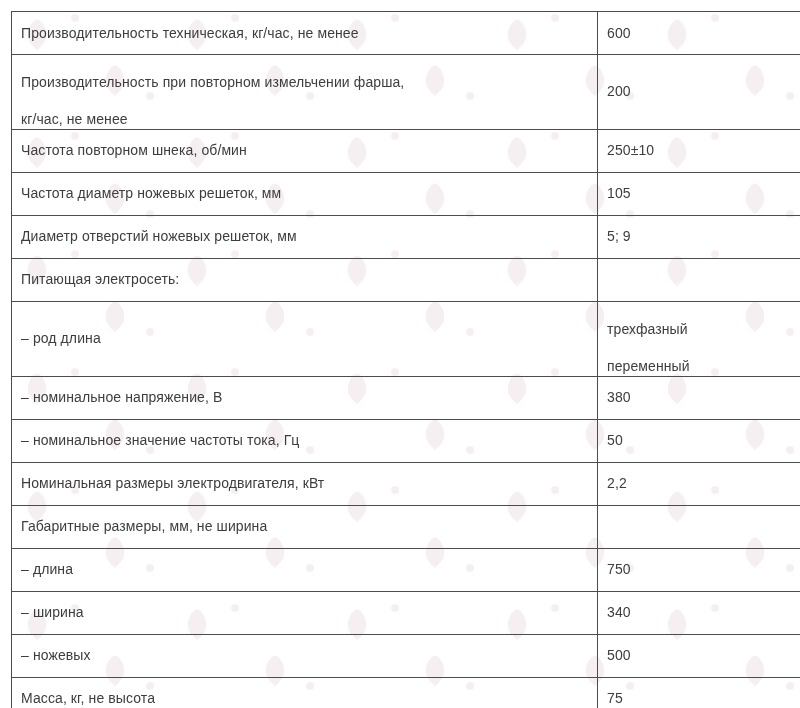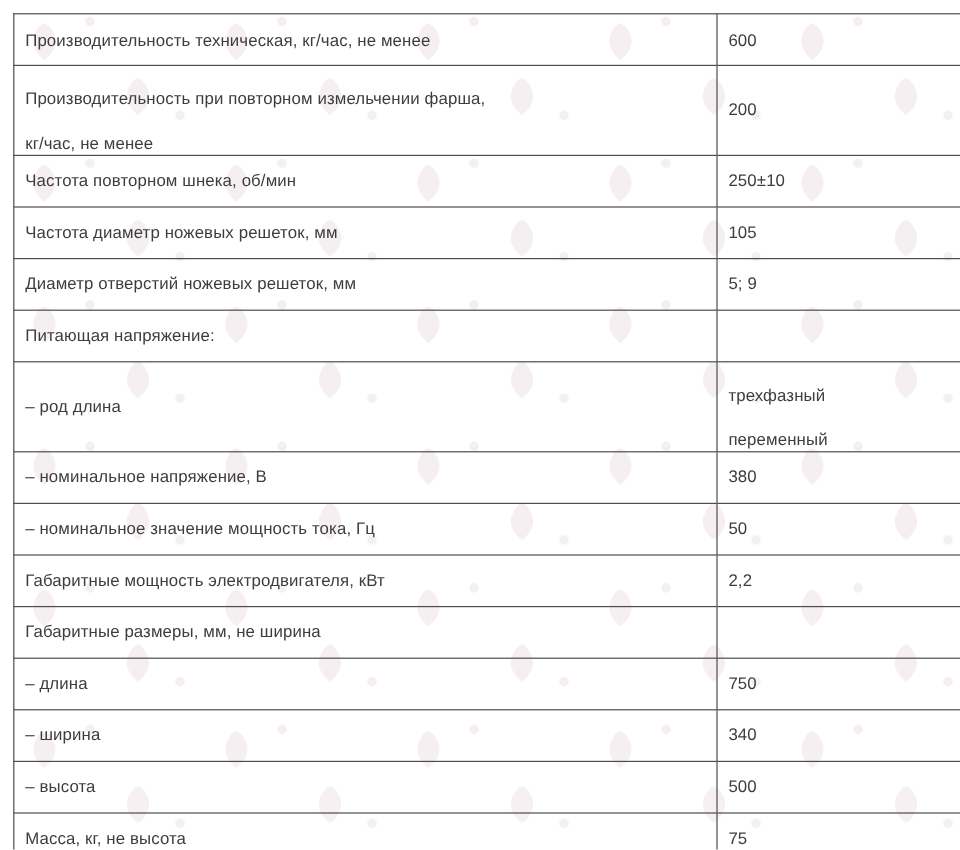--- a/index.html
+++ b/index.html
@@ -103,56 +103,56 @@
         </tr>
         <tr class="r-h44">
           <td class="param-cell">Частота диаметр ножевых решеток, мм</td>
           <td class="value-cell">105</td>
         </tr>
         <tr class="r-h44">
           <td class="param-cell">Диаметр отверстий ножевых решеток, мм</td>
           <td class="value-cell">5; 9</td>
         </tr>
         <tr class="r-h44">
-          <td class="param-cell">Питающая напряжение:</td>
+          <td class="param-cell">Питающая электросеть:</td>
           <td class="value-cell"></td>
         </tr>
         <tr class="r-h70">
           <td class="param-cell">– род длина</td>
           <td class="value-cell">
             <span class="cell-line">трехфазный</span>
             <span class="cell-line">переменный</span>
           </td>
         </tr>
         <tr class="r-h44">
           <td class="param-cell">– номинальное напряжение, В</td>
           <td class="value-cell">380</td>
         </tr>
         <tr class="r-h44">
-          <td class="param-cell">– номинальное значение мощность тока, Гц</td>
+          <td class="param-cell">– номинальное значение частоты тока, Гц</td>
           <td class="value-cell">50</td>
         </tr>
         <tr class="r-h44">
-          <td class="param-cell">Габаритные мощность электродвигателя, кВт</td>
+          <td class="param-cell">Номинальная размеры электродвигателя, кВт</td>
           <td class="value-cell">2,2</td>
         </tr>
         <tr class="r-h44">
           <td class="param-cell">Габаритные размеры, мм, не ширина</td>
           <td class="value-cell"></td>
         </tr>
         <tr class="r-h44">
           <td class="param-cell">– длина</td>
           <td class="value-cell">750</td>
         </tr>
         <tr class="r-h44">
           <td class="param-cell">– ширина</td>
           <td class="value-cell">340</td>
         </tr>
         <tr class="r-h44">
-          <td class="param-cell">– высота</td>
+          <td class="param-cell">– ножевых</td>
           <td class="value-cell">500</td>
         </tr>
         <tr class="r-h44">
           <td class="param-cell">Масса, кг, не высота</td>
           <td class="value-cell">75</td>
         </tr>
       </tbody>
   </table>
 </div>
 

